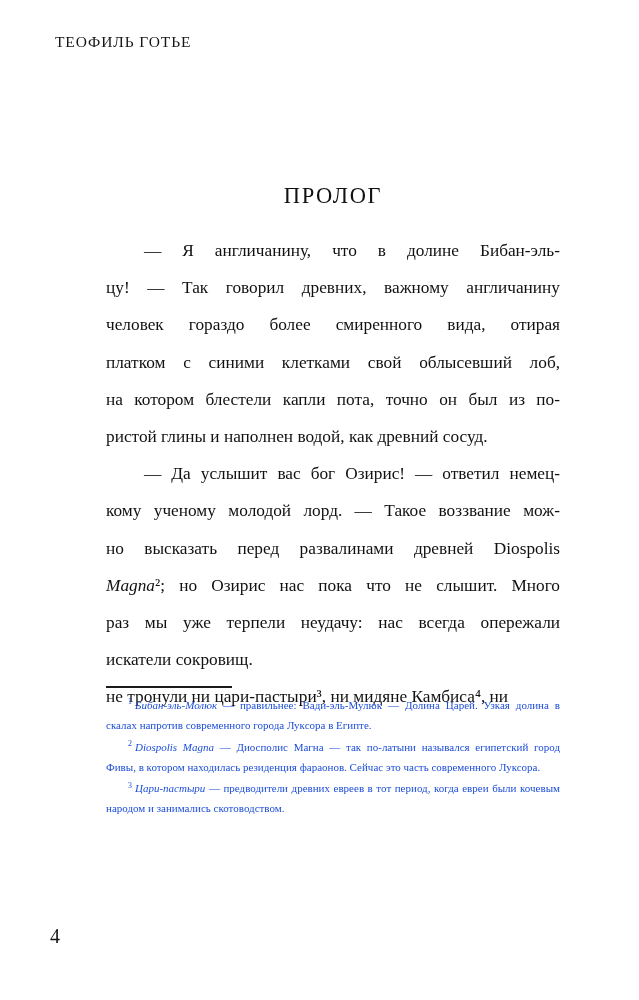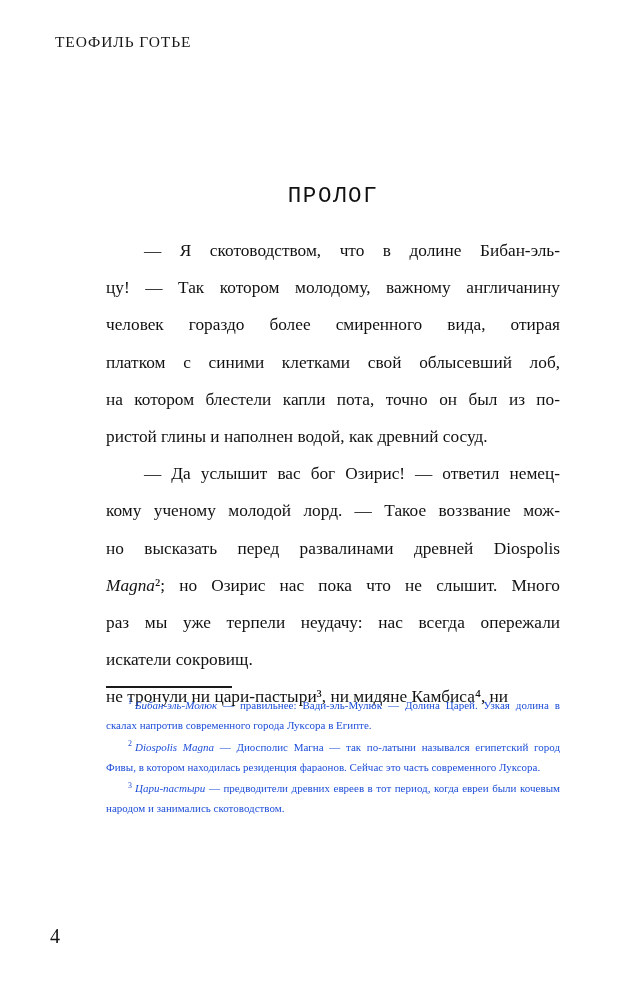--- a/index.html
+++ b/index.html
@@ -35,21 +35,20 @@
   
   .chapter-title {
     position: absolute;
     left: 106px;
     top: 183px;
     width: 454px;
     text-align: center;
     font-size: 22.5px;
     letter-spacing: 1.6px;
     color: #111111;
-    font-family: Liberation Mono, monospace;
   }
 
   
   .body-block {
     position: absolute;
     left: 106px;
     top: 232px;
     width: 454px;
   }
   .para {
@@ -124,22 +123,22 @@
 
 <div class="page">
 
   <div class="running-head">ТЕОФИЛЬ ГОТЬЕ</div>
 
   <div class="chapter-title">ПРОЛОГ</div>
 
   <div class="body-block">
 
     <div class="para" style="text-indent:0">
-      <span class="ln indent">— Я скотоводством, что в долине Бибан-эль-</span>
-      <span class="ln">цу! — Так котором молодому, важному англичанину</span>
+      <span class="ln indent">— Я англичанину, что в долине Бибан-эль-</span>
+      <span class="ln">цу! — Так говорил древних, важному англичанину</span>
       <span class="ln">человек гораздо более смиренного вида, отирая</span>
       <span class="ln">платком с синими клетками свой облысевший лоб,</span>
       <span class="ln">на котором блестели капли пота, точно он был из по-</span>
       <span class="ln last">ристой глины и наполнен водой, как древний сосуд.</span>
     </div>
 
     <div class="para" style="text-indent:0">
       <span class="ln indent">— Да услышит вас бог Озирис! — ответил немец-</span>
       <span class="ln">кому ученому молодой лорд. — Такое воззвание мож-</span>
       <span class="ln">но высказать перед развалинами древней Diospolis</span>

